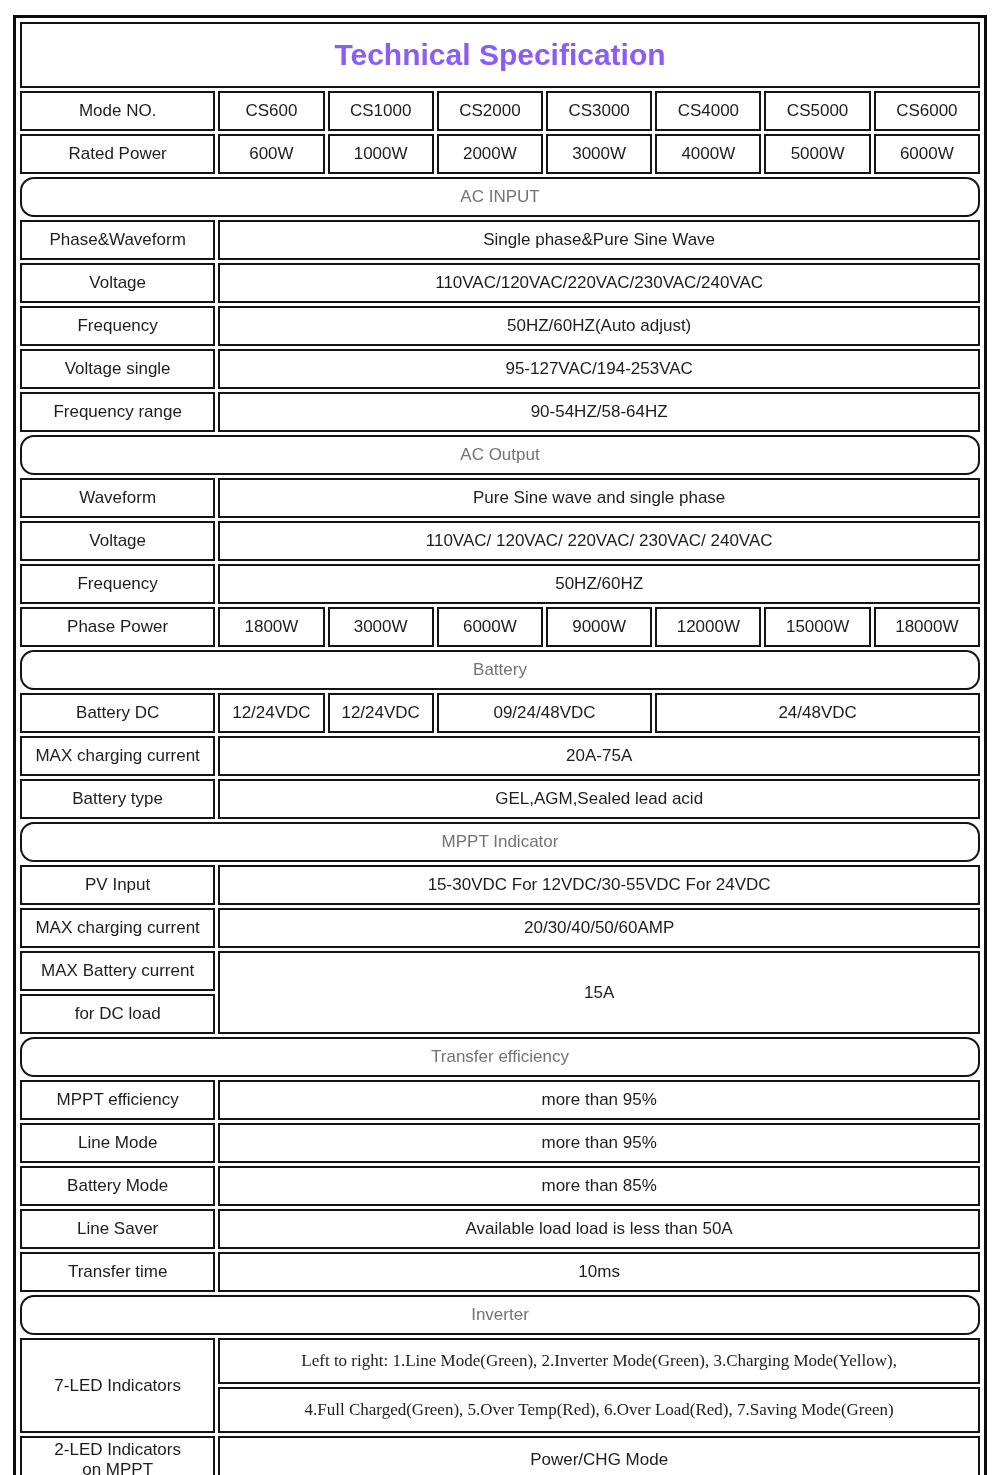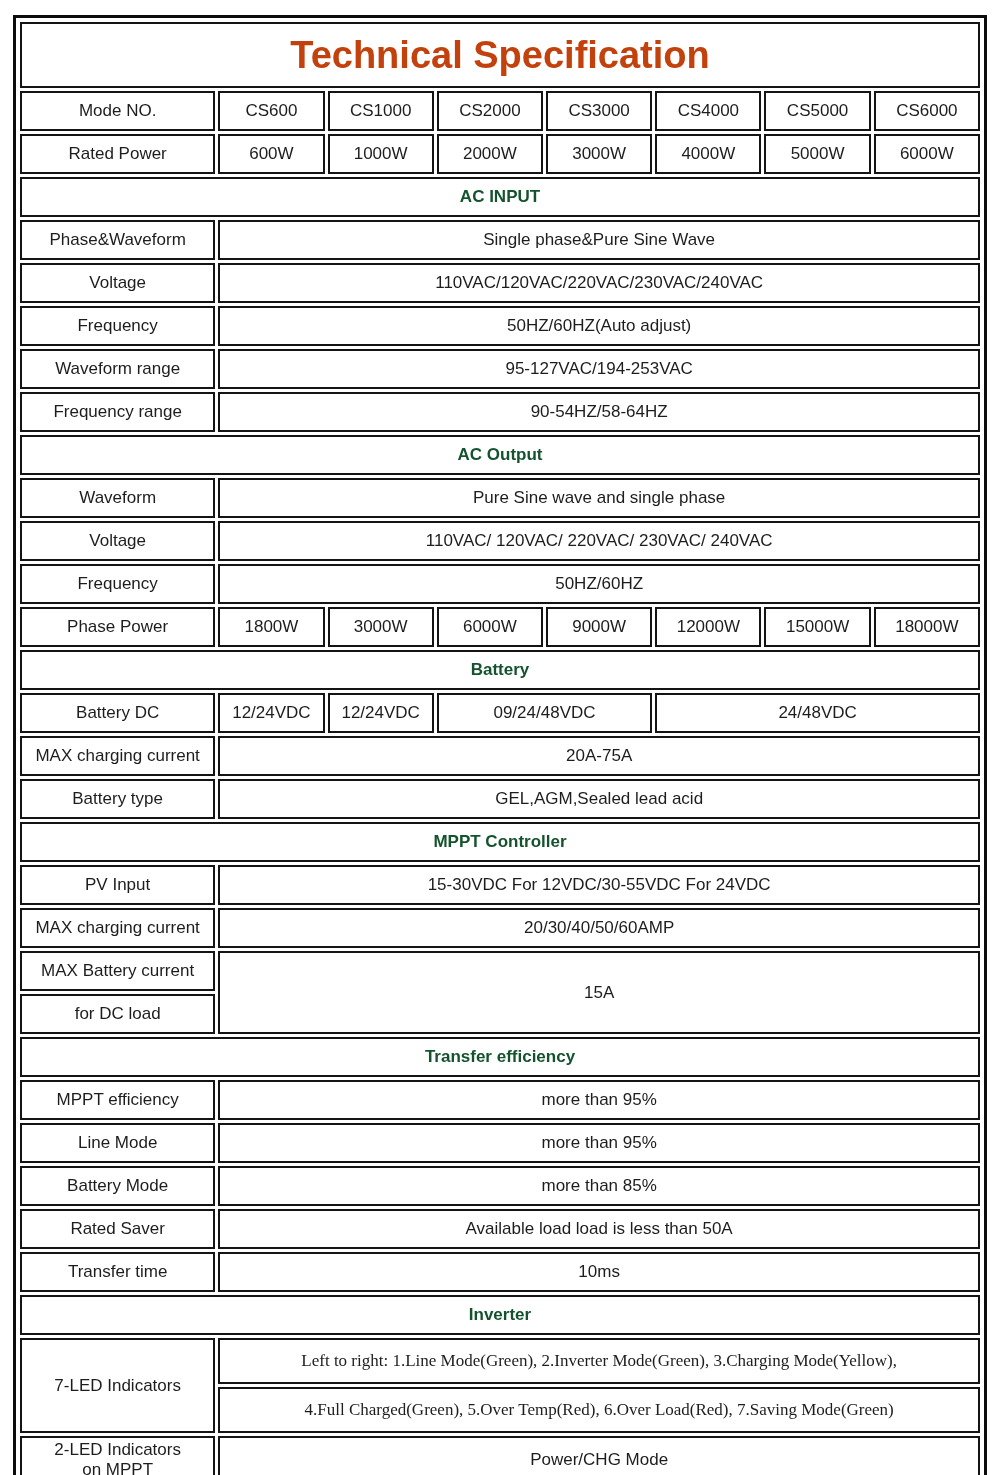--- a/index.html
+++ b/index.html
@@ -26,28 +26,29 @@
     font-family: "Liberation Sans", sans-serif;
     font-size: 17px;
     color: #1d1d1d;
     padding: 2px 5px;
     height: 32px;
     white-space: pre-line;
     overflow: hidden;
     background: #ffffff;
   }
   td.title-cell {
-    font-size: 38px;
+    font-size: 30px;
     font-weight: bold;
     height: 58px;
-    color: #c2410c;
+    color: #8b5cf6;
   }
   td.section-cell {
-    font-weight: bold;
-    color: #14532d;
+    font-weight: normal;
+    color: #737373;
+    border-radius: 14px;
   }
   td.tall {
     height: 38px;
     font-family: Liberation Serif, serif;
   }
 </style>
 </head>
 <body>
 
 <div class="frame">
@@ -95,21 +96,21 @@
         </tr>
         <tr>
           <td>Voltage</td>
           <td colspan="7">110VAC/120VAC/220VAC/230VAC/240VAC</td>
         </tr>
         <tr>
           <td>Frequency</td>
           <td colspan="7">50HZ/60HZ(Auto adjust)</td>
         </tr>
         <tr>
-          <td>Waveform range</td>
+          <td>Voltage single</td>
           <td colspan="7">95-127VAC/194-253VAC</td>
         </tr>
         <tr>
           <td>Frequency range</td>
           <td colspan="7">90-54HZ/58-64HZ</td>
         </tr>
         <tr>
           <td colspan="8" class="section-cell">AC Output</td>
         </tr>
         <tr>
@@ -146,21 +147,21 @@
         </tr>
         <tr>
           <td>MAX charging current</td>
           <td colspan="7">20A-75A</td>
         </tr>
         <tr>
           <td>Battery type</td>
           <td colspan="7">GEL,AGM,Sealed lead acid</td>
         </tr>
         <tr>
-          <td colspan="8" class="section-cell">MPPT Controller</td>
+          <td colspan="8" class="section-cell">MPPT Indicator</td>
         </tr>
         <tr>
           <td>PV Input</td>
           <td colspan="7">15-30VDC For 12VDC/30-55VDC For 24VDC</td>
         </tr>
         <tr>
           <td>MAX charging current</td>
           <td colspan="7">20/30/40/50/60AMP</td>
         </tr>
         <tr>
@@ -179,21 +180,21 @@
         </tr>
         <tr>
           <td>Line Mode</td>
           <td colspan="7">more than 95%</td>
         </tr>
         <tr>
           <td>Battery Mode</td>
           <td colspan="7">more than 85%</td>
         </tr>
         <tr>
-          <td>Rated Saver</td>
+          <td>Line Saver</td>
           <td colspan="7">Available load load is less than 50A</td>
         </tr>
         <tr>
           <td>Transfer time</td>
           <td colspan="7">10ms</td>
         </tr>
         <tr>
           <td colspan="8" class="section-cell">Inverter</td>
         </tr>
         <tr>

